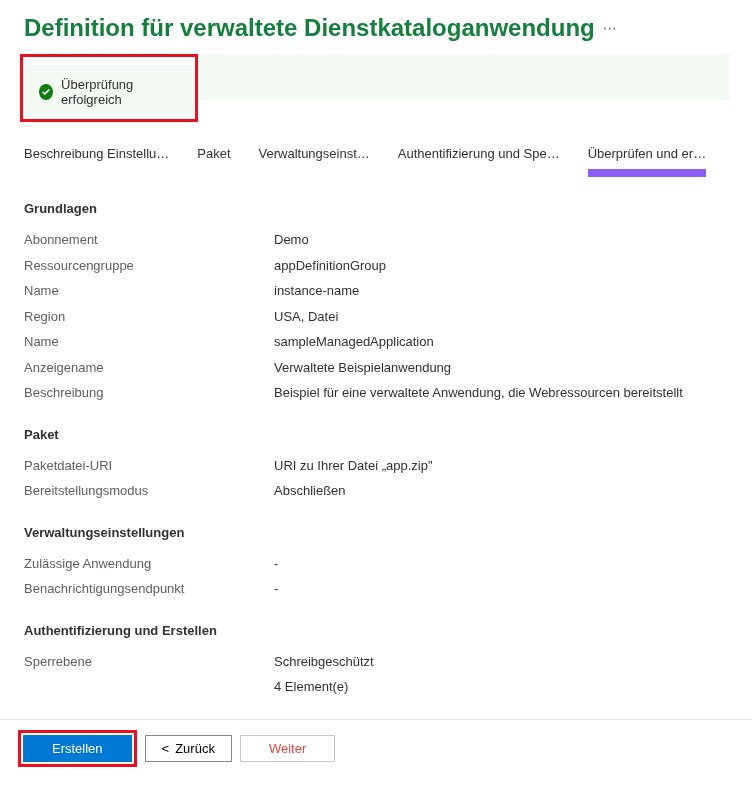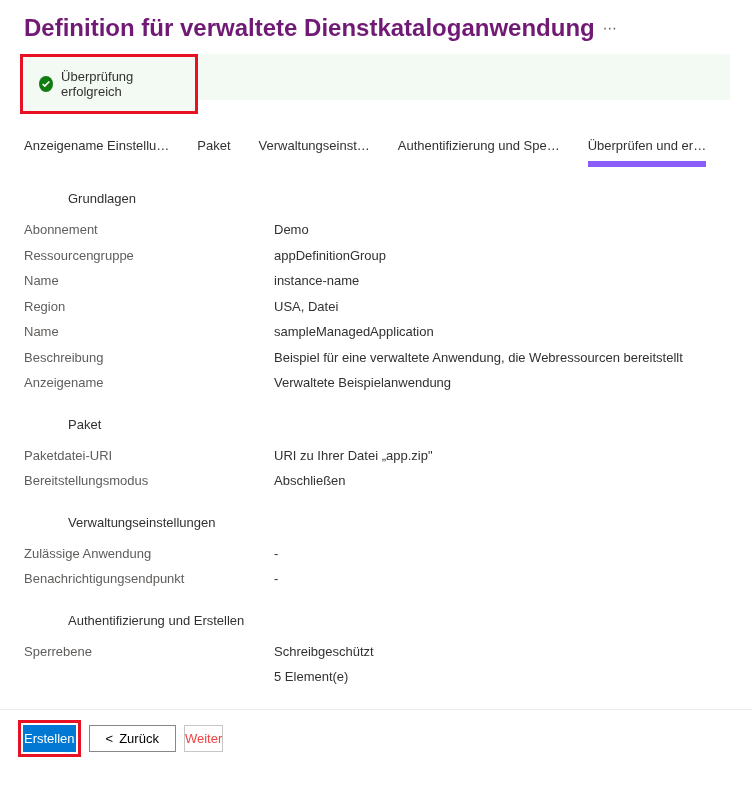--- a/index.html
+++ b/index.html
@@ -13,21 +13,21 @@
     }
     .header {
       padding: 14px 24px 10px 24px;
       display: flex;
       align-items: center;
       gap: 8px;
     }
     .page-title {
       font-size: 24px;
       font-weight: 600;
-      color: #701a75;
+      color: #15803d;
     }
     .more-icon { color: #605e5c; font-size: 14px; letter-spacing: 1px; }
     .highlight-box-red {
       border: 3px solid #e81123;
       display: inline-block;
     }
     .validation-wrapper {
       margin: 2px 0 0 20px;
     }
     .validation-banner {
@@ -58,33 +58,32 @@
     }
     .tab {
       font-size: 13px;
       color: #323130;
       padding-bottom: 8px;
       cursor: pointer;
       white-space: nowrap;
     }
     .tab.active {
       color: #323130;
-      border-bottom: 6px solid #8b5cf6;
+      border-bottom: 8px solid #8b5cf6;
       font-weight: 400;
     }
     .content {
       padding: 24px 24px 8px 24px;
     }
     .section-title {
-      font-weight: 400;
+      font-weight: 700;
       font-size: 13px;
       color: #323130;
       margin-bottom: 14px;
       margin-top: 24px;
-      margin-left: 44px;
     }
     .section-title:first-child { margin-top: 0; }
     .row {
       display: flex;
       margin-bottom: 6px;
       line-height: 1.5;
     }
     .row-label {
       width: 250px;
       color: #605e5c;
@@ -100,21 +99,21 @@
       margin-top: 8px;
     }
     .footer {
       display: flex;
       gap: 8px;
       padding: 10px 0 10px 18px;
       align-items: center;
     }
     .btn {
       font-size: 13px;
-      padding: 5px 0;
+      padding: 5px 28px;
       border: 1px solid #8a8886;
       background: #ffffff;
       cursor: pointer;
       font-family: inherit;
     }
     .btn-primary {
       background: #0078d4;
       color: #ffffff;
       border: 1px solid #0078d4;
       font-weight: 400;
@@ -137,34 +136,34 @@
 </head>
 <body>
 
 <div class="header">
   <h1 class="page-title">Definition für verwaltete Dienstkataloganwendung</h1>
   <span class="more-icon">⋯</span>
 </div>
 
 <div class="validation-wrapper">
   <span class="highlight-box-red">
-    <div class="validation-banner" style="width:170px;">
+    <div class="validation-banner" style="width:170px;margin-top:8px;">
       <span class="success-icon">
         <svg viewBox="0 0 12 12">
             <path d="M2 6l2.5 2.5L10 3" stroke="#fff" stroke-width="2" fill="none"></path>
           </svg>
       </span>
       <span class="validation-text">Überprüfung erfolgreich</span>
     </div>
   </span>
   <div style="background:#f3faf3; display:inline-block; width:532px; height:46px; vertical-align:top; margin-left:-4px;"></div>
 </div>
 
 <div class="tabs">
-  <div class="tab">Anzeigename Einstellu…</div>
+  <div class="tab">Beschreibung Einstellu…</div>
   <div class="tab">Paket</div>
   <div class="tab">Verwaltungseinst…</div>
   <div class="tab">Authentifizierung und Spe…</div>
   <div class="tab active">Überprüfen und er…</div>
 </div>
 
 <div class="content">
 
   <div class="section-title">Grundlagen</div>
   <div class="row">
@@ -181,27 +180,27 @@
   </div>
   <div class="row">
     <div class="row-label">Region</div>
     <div class="row-value">USA, Datei</div>
   </div>
   <div class="row">
     <div class="row-label">Name</div>
     <div class="row-value">sampleManagedApplication</div>
   </div>
   <div class="row">
+    <div class="row-label">Anzeigename</div>
+    <div class="row-value">Verwaltete Beispielanwendung</div>
+  </div>
+  <div class="row">
     <div class="row-label">Beschreibung</div>
     <div class="row-value">Beispiel für eine verwaltete Anwendung, die Webressourcen bereitstellt</div>
   </div>
-  <div class="row">
-    <div class="row-label">Anzeigename</div>
-    <div class="row-value">Verwaltete Beispielanwendung</div>
-  </div>
 
   <div class="section-title">Paket</div>
   <div class="row">
     <div class="row-label">Paketdatei-URI</div>
     <div class="row-value"> URI zu Ihrer Datei „app.zip"</div>
   </div>
   <div class="row">
     <div class="row-label">Bereitstellungsmodus</div>
     <div class="row-value">Abschließen</div>
   </div>
@@ -216,21 +215,21 @@
     <div class="row-value">-</div>
   </div>
 
   <div class="section-title">Authentifizierung und Erstellen</div>
   <div class="row">
     <div class="row-label">Sperrebene</div>
     <div class="row-value">Schreibgeschützt</div>
   </div>
   <div class="row">
     <div class="row-label"></div>
-    <div class="row-value">5 Element(e)</div>
+    <div class="row-value">4 Element(e)</div>
   </div>
 
 </div>
 
 <div class="footer-divider"></div>
 
 <div class="footer">
   <span class="highlight-box-red create-highlight">
     <button class="btn btn-primary">Erstellen</button>
   </span>

